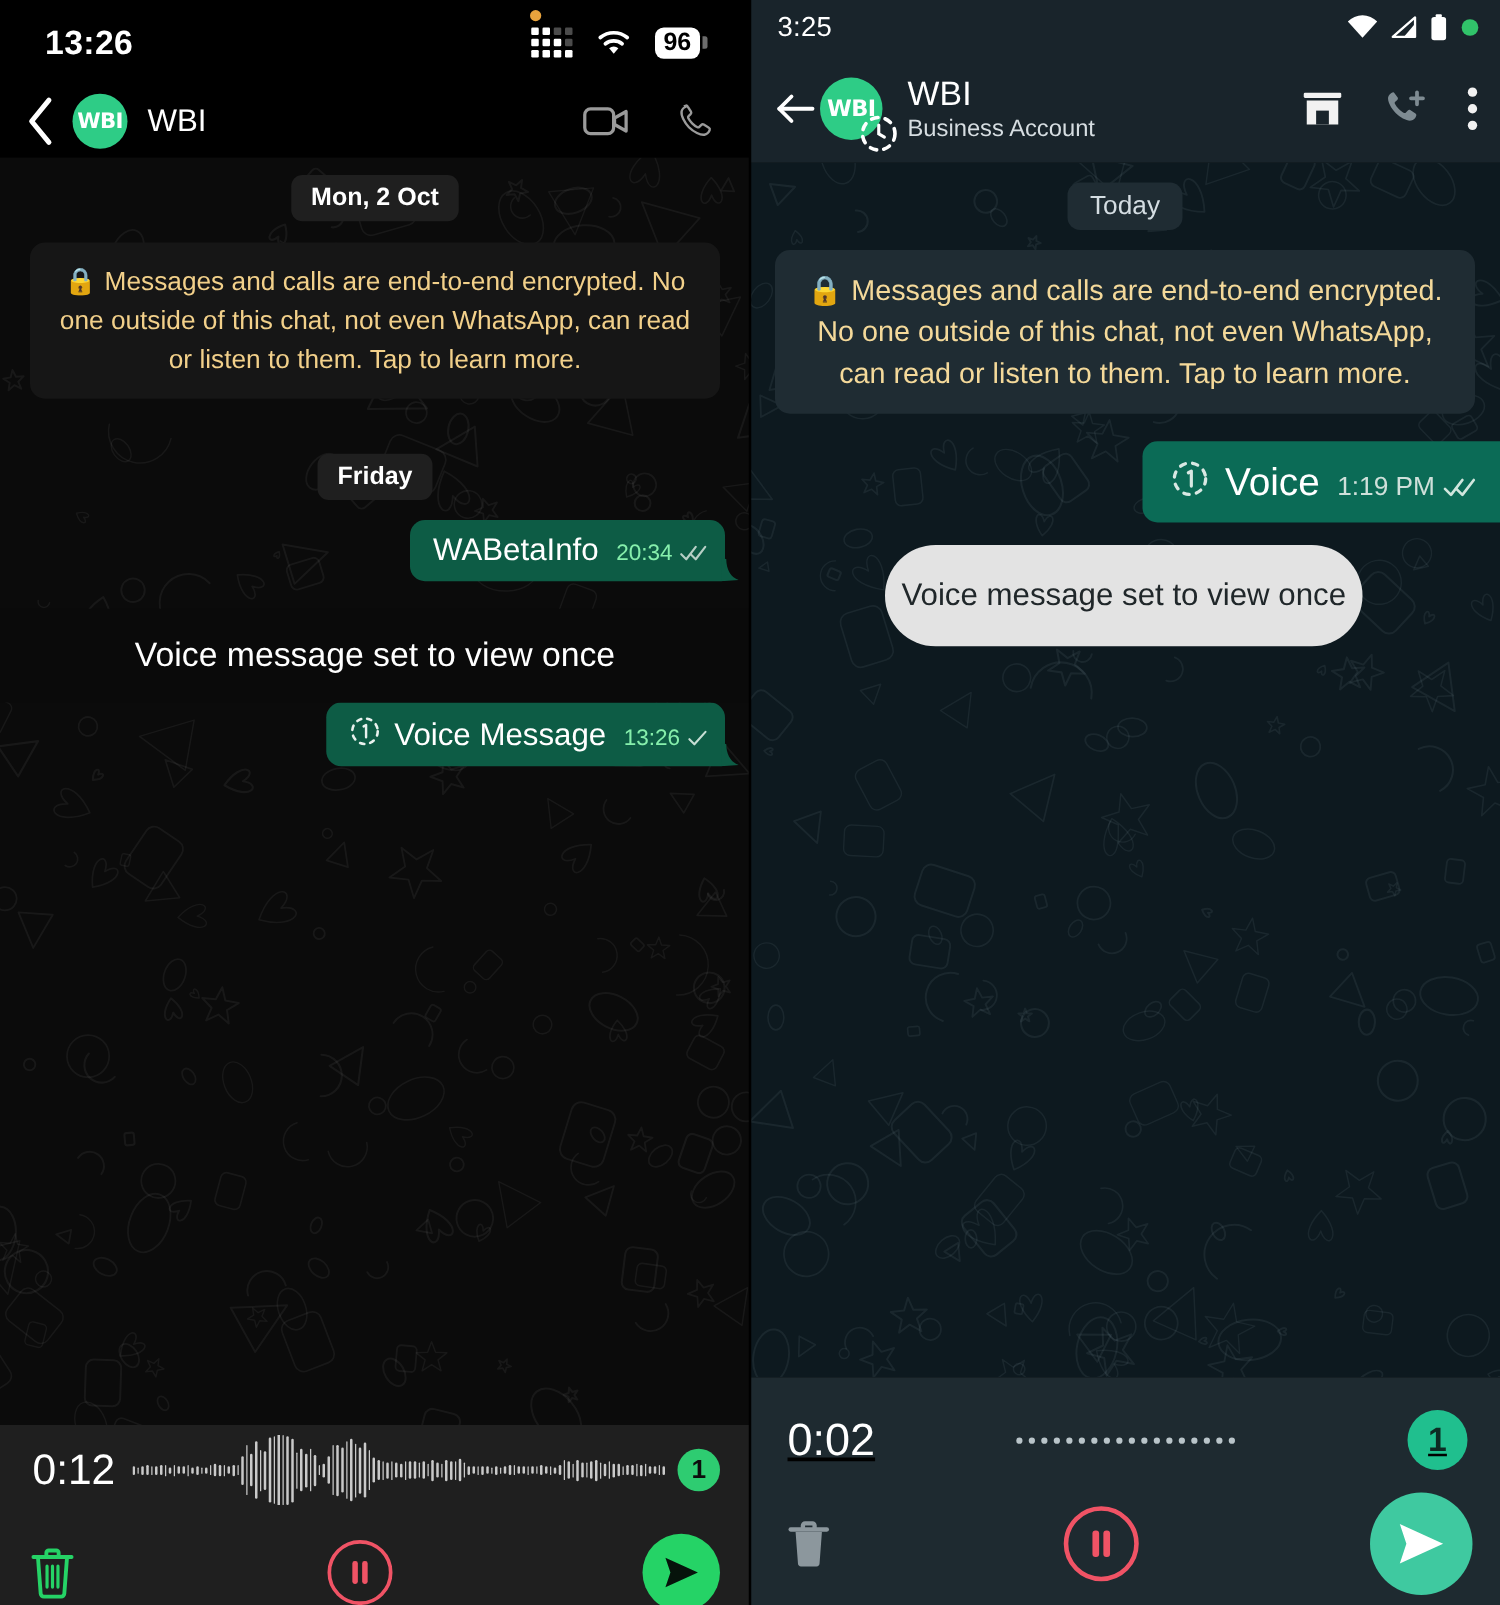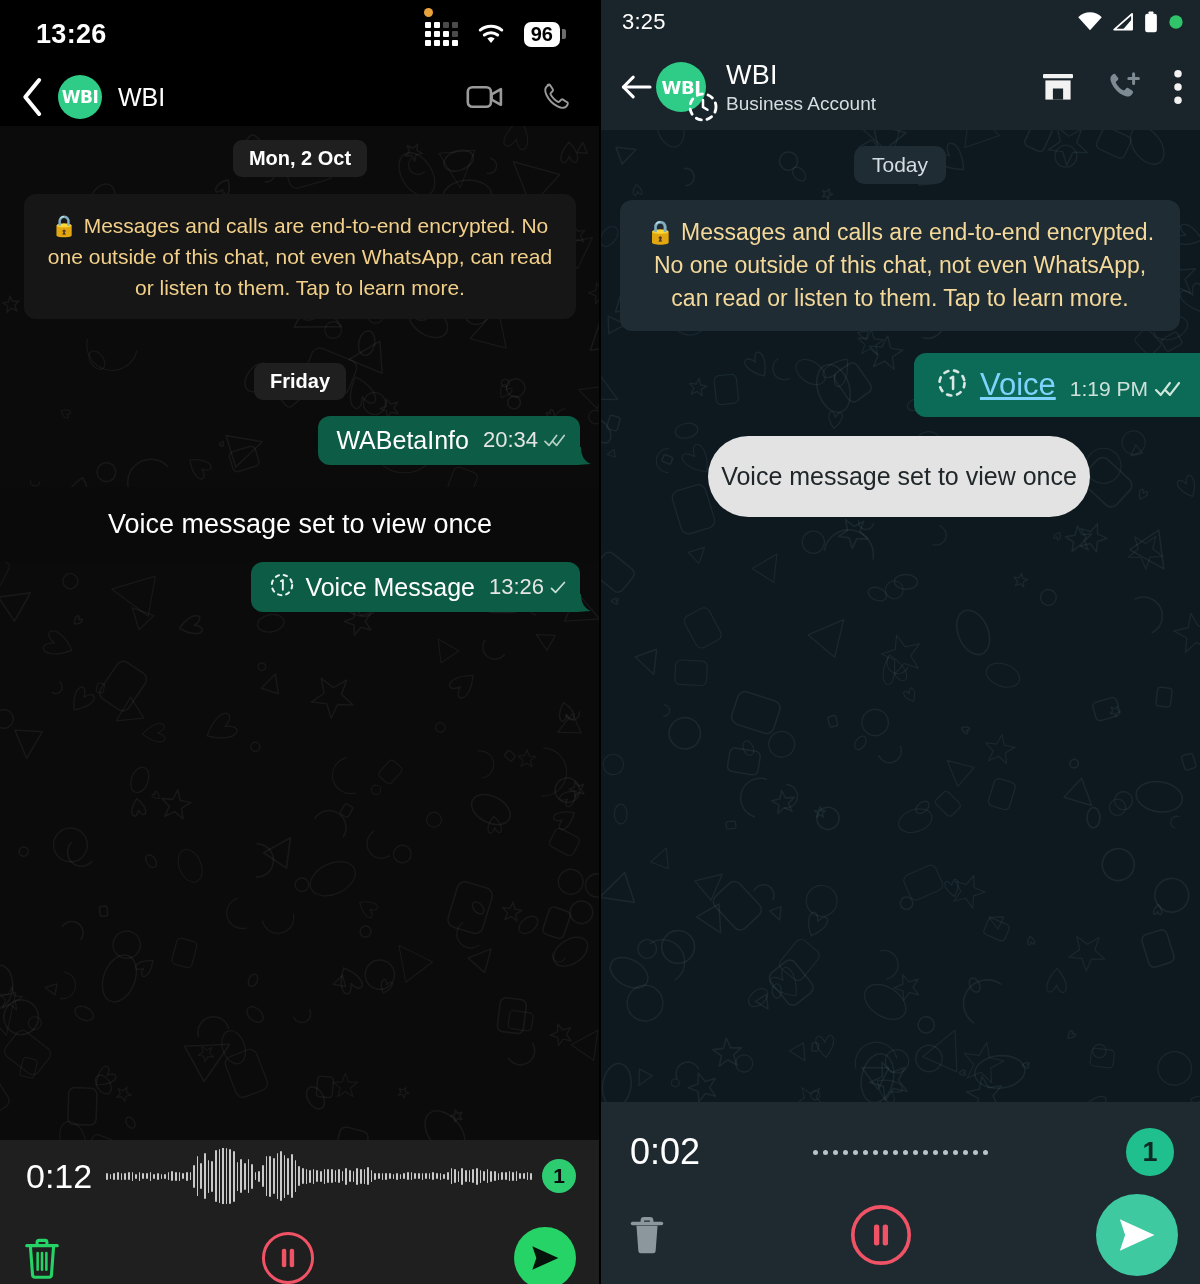--- a/index.html
+++ b/index.html
@@ -100,23 +100,23 @@
 
   
   .bubble-out { position:relative; color:#fff; display:flex; align-items:flex-end; }
   .left .bubble-out { background:#0d5c45; border-radius:12px 12px 3px 12px;
                       padding:10px 14px 10px 18px; }
   .right .bubble-out { background:#0b6b56; border-radius:12px 0 0 12px;
                        padding:14px 18px 14px 22px; }
   .bubble-out .tail { position:absolute; right:-11px; bottom:0; width:14px; height:18px; }
 
   .btxt { font-size:25px; font-weight:400; }
-  .right .btxt { font-size:31px; color:#7dd3fc;text-decoration:underline; }
+  .right .btxt { font-size:31px; color:#ffffff; }
   .meta { display:flex; align-items:center; gap:6px; margin-left:14px; padding-bottom:2px; }
-  .mtime { color:#e5e5e5; font-size:22px; }
+  .mtime { color:#86efac; font-size:18px; }
   .right .mtime { color:#cfe0da; font-size:21px; }
 
   .vo-icon { flex:0 0 auto; margin-right:10px; }
   .right .vo-icon { margin-right:12px; }
 
   .row.voice-left { margin-top:18px; }
 
   
   .toast-left { position:absolute; left:-18px; right:-18px; top:347px;
                 background:#0a0a0a; color:#fff; text-align:center;
@@ -125,21 +125,21 @@
                  background:#e3e3e3; color:#20272a; text-align:center;
                  font-size:25px; padding:26px 0; border-radius:42px; z-index:3; }
 
   
   .recbar { flex:0 0 auto; position:relative; z-index:6; }
   .left .recbar { background:#1f1f1f; height:144px; }
   .right .recbar { background:#1e2a30; height:182px; }
 
   .rec-top { display:flex; align-items:center; }
   .left .rec-top { height:72px; padding:0 24px 0 26px; }
-  .right .rec-top { height:84px; padding:16px 26px 0 30px; }
+  .right .rec-top { height:84px; padding:16px 26px 0 30px;text-decoration:underline; }
 
   .rtime { color:#fff; font-variant-numeric:tabular-nums; }
   .left .rtime { font-size:34px; font-weight:400; }
   .right .rtime { font-size:36px; font-weight:400; }
 
   .wave { flex:1 1 auto; height:56px; margin:0 10px 0 14px; display:flex;
           align-items:center; justify-content:flex-start; gap:2px; overflow:hidden; }
   .wave i { display:block; width:4px; background:#c9c9c9; border-radius:2px; }
   .right .wave { justify-content:center; gap:5px; margin-right:40px; }
   .right .wave i { width:5px; height:5px !important; border-radius:50%; background:#b9c4c9; }

